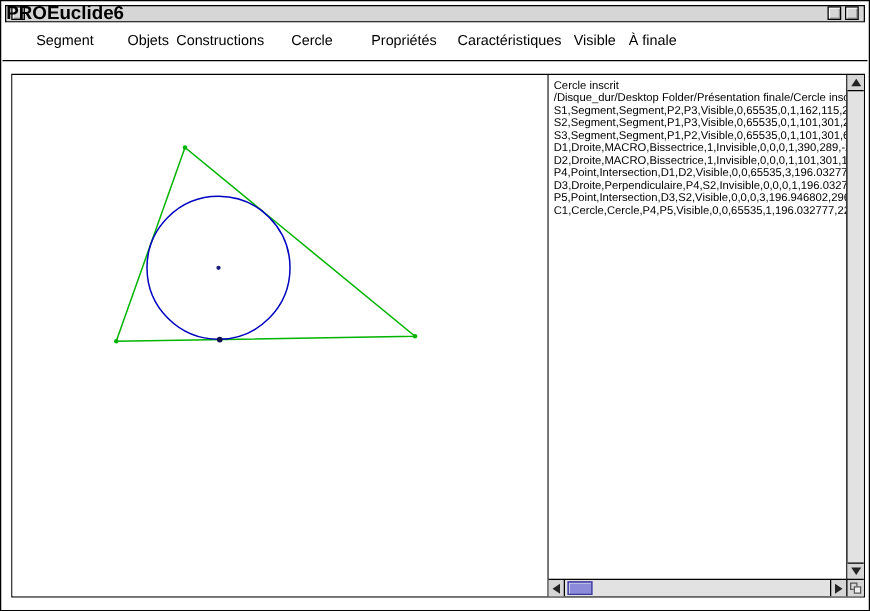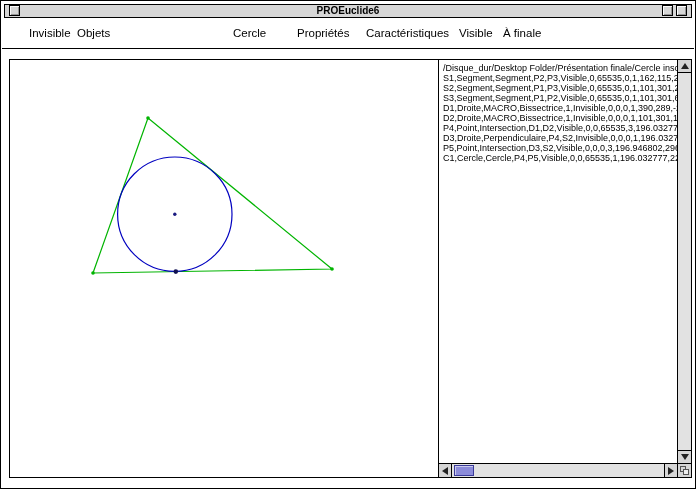--- a/index.html
+++ b/index.html
@@ -19,22 +19,21 @@
   }
   
   .titlebar {
     position:absolute; top:3px; left:3px; right:3px; height:14px;
     background:#d6d6d6;
     border:1px solid #000;
     box-sizing:border-box;
   }
   .tb-title {
     position:absolute; left:0; right:0; top:0;
-    text-align:center;
-    font-size:10px; font-weight:bold; line-height:12px;
+    font-size:15px; font-weight:bold; line-height:12px;
     color:#000;
   }
   .tb-box {
     position:absolute; top:0px;
     width:11px; height:11px;
     background:#d6d6d6;
     border:1px solid #000;
     box-sizing:border-box;
     box-shadow: inset 1px 1px 0 rgba(255,255,255,.9), inset -1px -1px 0 rgba(0,0,0,.3);
   }
@@ -141,22 +140,23 @@
 <div class="window">
 
   <div class="titlebar">
     <div class="tb-box tb-close"></div>
     <div class="tb-title">PROEuclide6</div>
     <div class="tb-box tb-zoom"></div>
     <div class="tb-box tb-collapse"></div>
   </div>
 
   <div class="menubar">
-    <span class="menu-item" style="left:27px">Invisible</span>
-    <span class="menu-item" style="left:75px">Objets</span>
+    <span class="menu-item" style="left:27px">Segment</span>
+    <span class="menu-item" style="left:100px">Objets</span>
+    <span class="menu-item" style="left:139px">Constructions</span>
     <span class="menu-item" style="left:231px">Cercle</span>
     <span class="menu-item" style="left:364px">Caractéristiques</span>
     <span class="menu-item" style="left:295px">Propriétés</span>
     <span class="menu-item" style="left:457px">Visible</span>
     <span class="menu-item" style="left:501px">À finale</span>
   </div>
 
   <div class="content">
 
     <div class="canvas">
@@ -165,20 +165,21 @@
         <circle fill="none" stroke-width="1.2" cx="164.8" cy="154.2" r="57.2" stroke="#0000c0"></circle>
         <circle r="1.8" cx="138" cy="58" fill="#00b400"></circle>
         <circle r="1.8" cx="83" cy="213" fill="#00b400"></circle>
         <circle r="1.8" cx="322" cy="209" fill="#00b400"></circle>
         <circle r="1.7" cx="164.8" cy="154.2" fill="#1a1a80"></circle>
         <circle r="2.3" cx="165.8" cy="211.6" fill="#101050"></circle>
       </svg>
     </div>
 
     <div class="panel">
+      <div class="pline">Cercle inscrit</div>
       <div class="pline">/Disque_dur/Desktop Folder/Présentation finale/Cercle inscrit</div>
       <div class="pline">S1,Segment,Segment,P2,P3,Visible,0,65535,0,1,162,115,218,174</div>
       <div class="pline">S2,Segment,Segment,P1,P3,Visible,0,65535,0,1,101,301,279,-12</div>
       <div class="pline">S3,Segment,Segment,P1,P2,Visible,0,65535,0,1,101,301,61,-186</div>
       <div class="pline">D1,Droite,MACRO,Bissectrice,1,Invisible,0,0,0,1,390,289,-299,157</div>
       <div class="pline">D2,Droite,MACRO,Bissectrice,1,Invisible,0,0,0,1,101,301,189,744</div>
       <div class="pline">P4,Point,Intersection,D1,D2,Visible,0,0,65535,3,196.032777,228.98</div>
       <div class="pline">D3,Droite,Perpendiculaire,P4,S2,Invisible,0,0,0,1,196.032777,228.98</div>
       <div class="pline">P5,Point,Intersection,D3,S2,Visible,0,0,0,3,196.946802,296.76714</div>
       <div class="pline">C1,Cercle,Cercle,P4,P5,Visible,0,0,65535,1,196.032777,228.98953</div>

